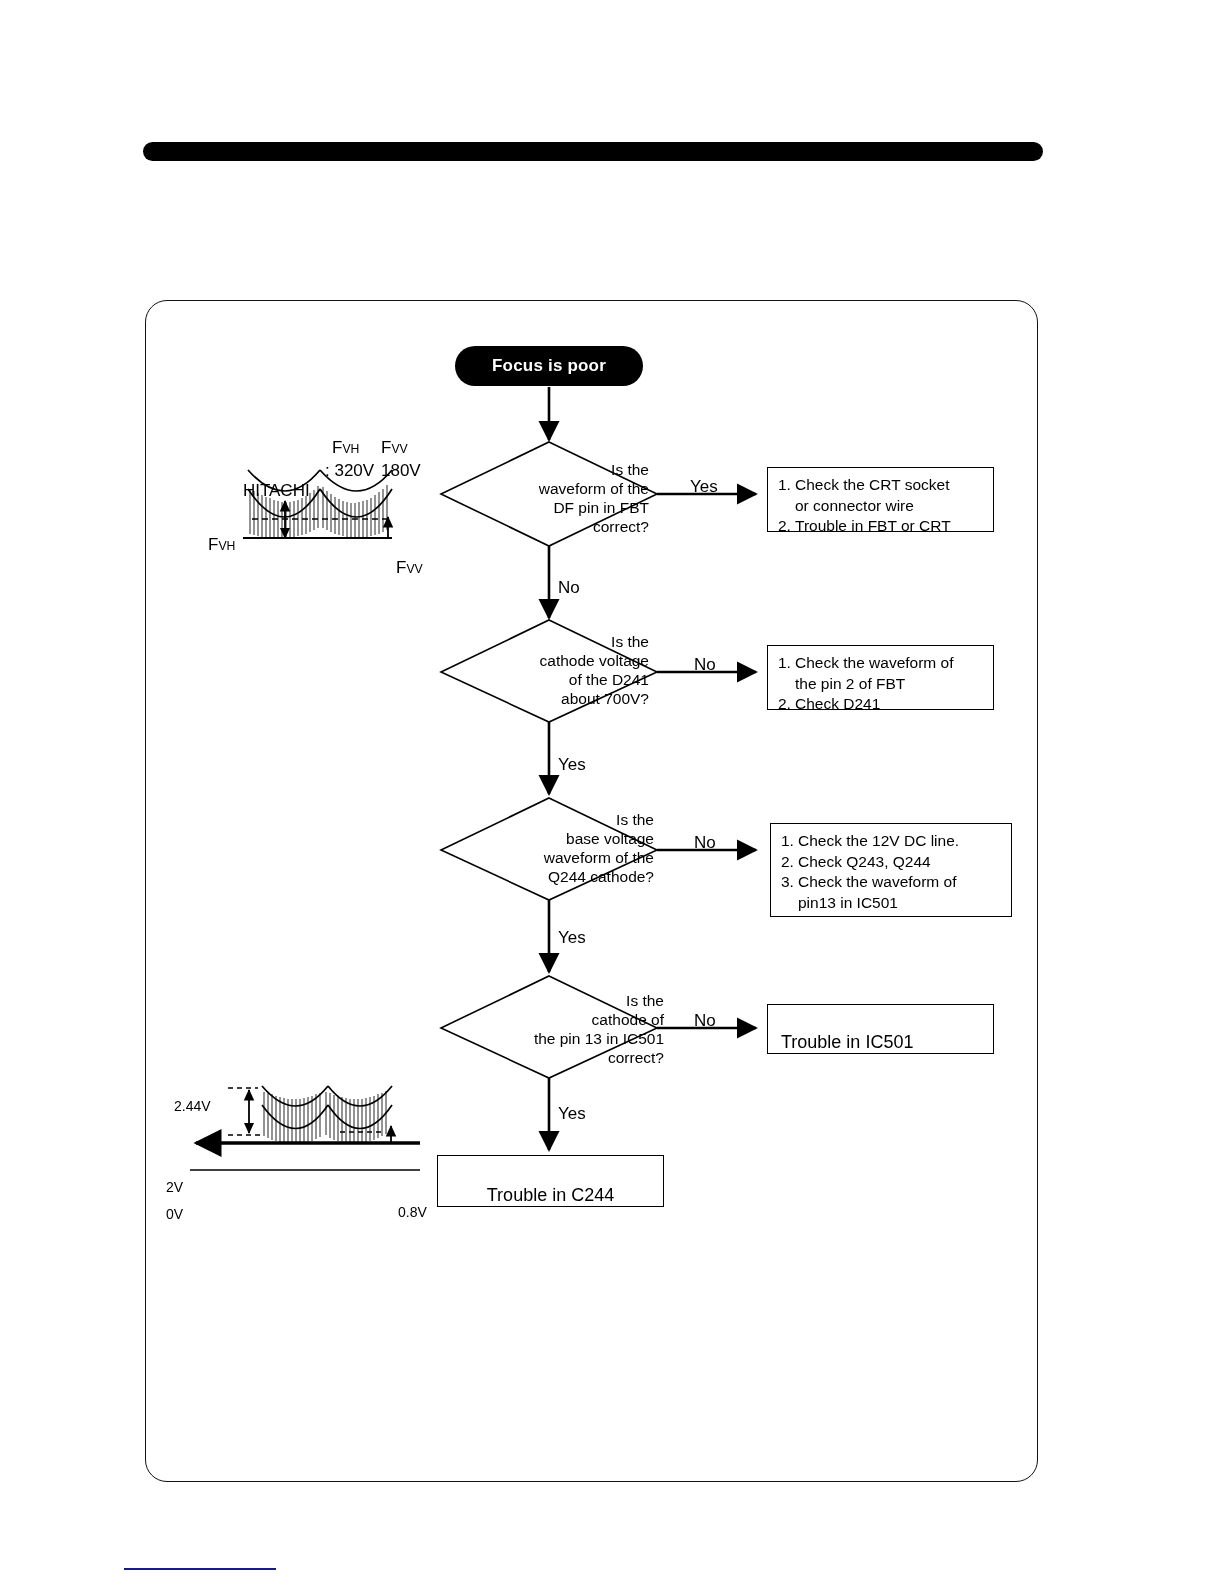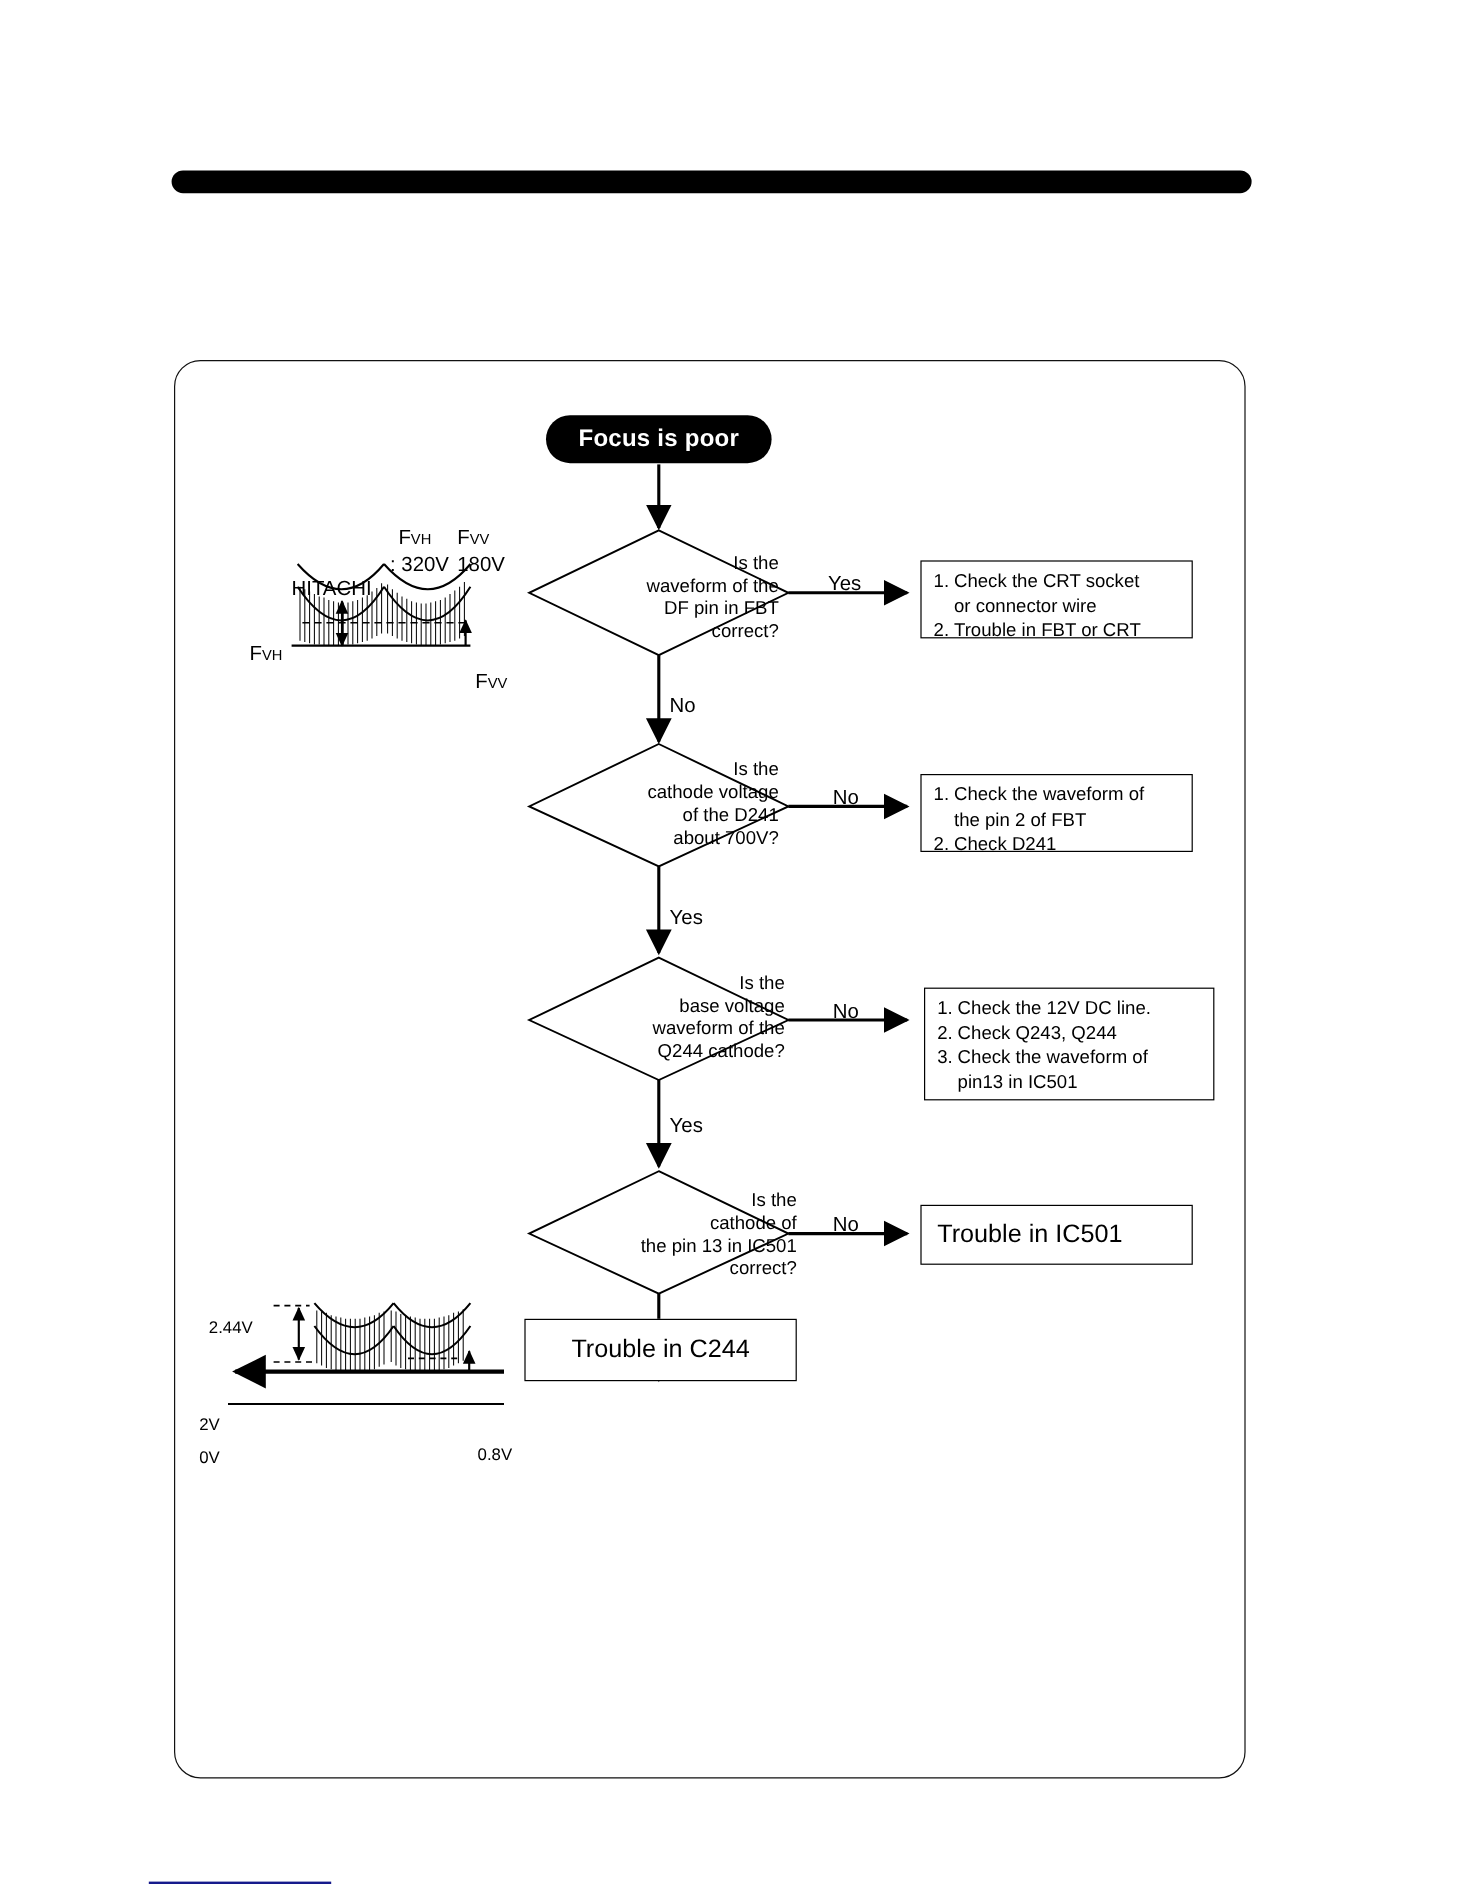--- a/index.html
+++ b/index.html
@@ -68,21 +68,21 @@
   }
   .start-pill {
     position: absolute;
     left: 455px;
     top: 346px;
     width: 188px;
     height: 40px;
     background: #000000;
     border-radius: 20px;
     color: #ffffff;
-    font-size: 20px;
+    font-size: 17px;
     font-weight: bold;
     display: flex;
     align-items: center;
     justify-content: center;
     letter-spacing: .2px;
   }
   .diamond-label {
     position: absolute;
     text-align: right;
     font-size: 15.5px;
@@ -103,23 +103,23 @@
     display: flex;
     white-space: pre;
   }
   .action-box .li .num { width: 17px; flex: none; }
   .action-box .li .bodytext { flex: 1; }
   .terminal-box {
     position: absolute;
     border: 1.4px solid #000000;
     box-sizing: border-box;
     background: #ffffff;
-    font-size: 21px;
+    font-size: 18px;
     display: flex;
-    align-items: center;
+    align-items: flex-end;
   }
   .edge-label {
     position: absolute;
     font-size: 17px;
   }
   .wf-label { position: absolute; font-size: 17px; }
   .wf-small { position: absolute; font-size: 14px; }
   .sub { font-size: 0.72em; vertical-align: baseline; }
 </style>
 </head>
@@ -392,17 +392,17 @@
         <span class="num"></span>
         <span class="bodytext">pin13 in IC501</span>
       </div>
     </div>
   </div>
 
   <div class="terminal-box" style="left:767px; top:1004px; width:227px; height:50px; padding-left:13px;">
     <span>Trouble in IC501</span>
   </div>
 
-  <div class="terminal-box" style="left:437px; top:1099px; width:227px; height:52px; justify-content:center;">
+  <div class="terminal-box" style="left:437px; top:1155px; width:227px; height:52px; justify-content:center;">
     <span>Trouble in C244</span>
   </div>
 
 </div>
 
 </body></html>

